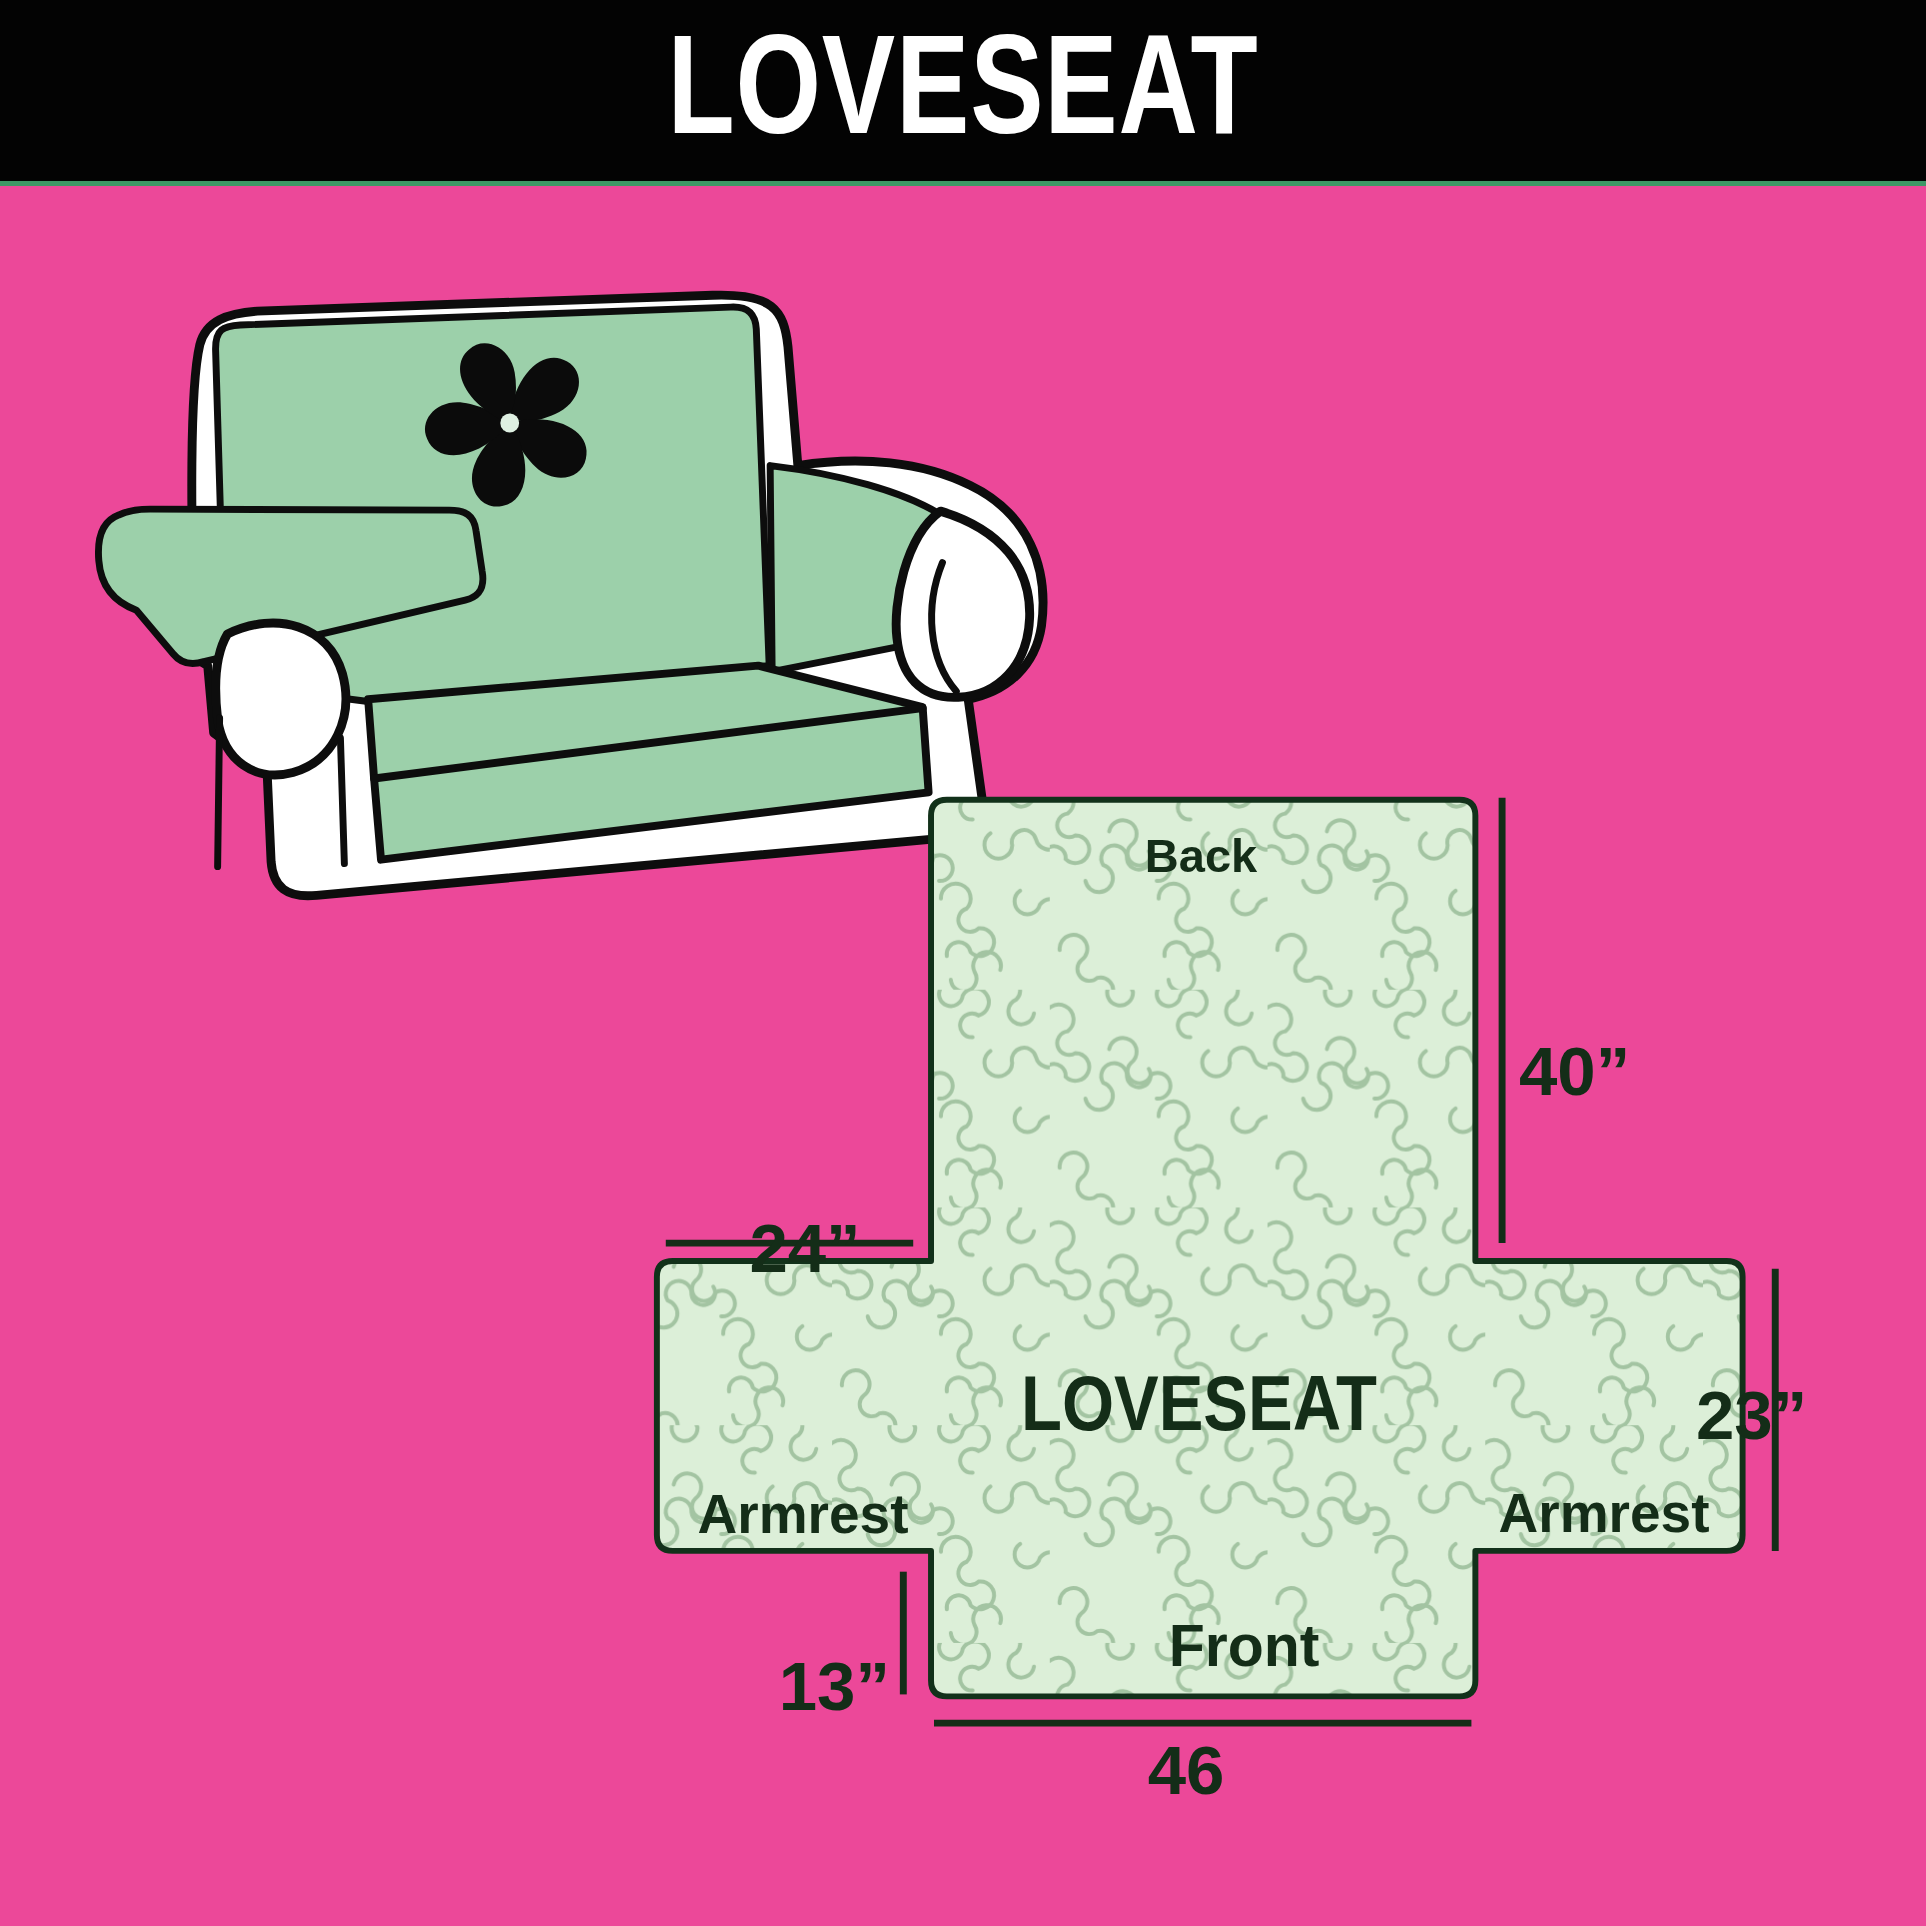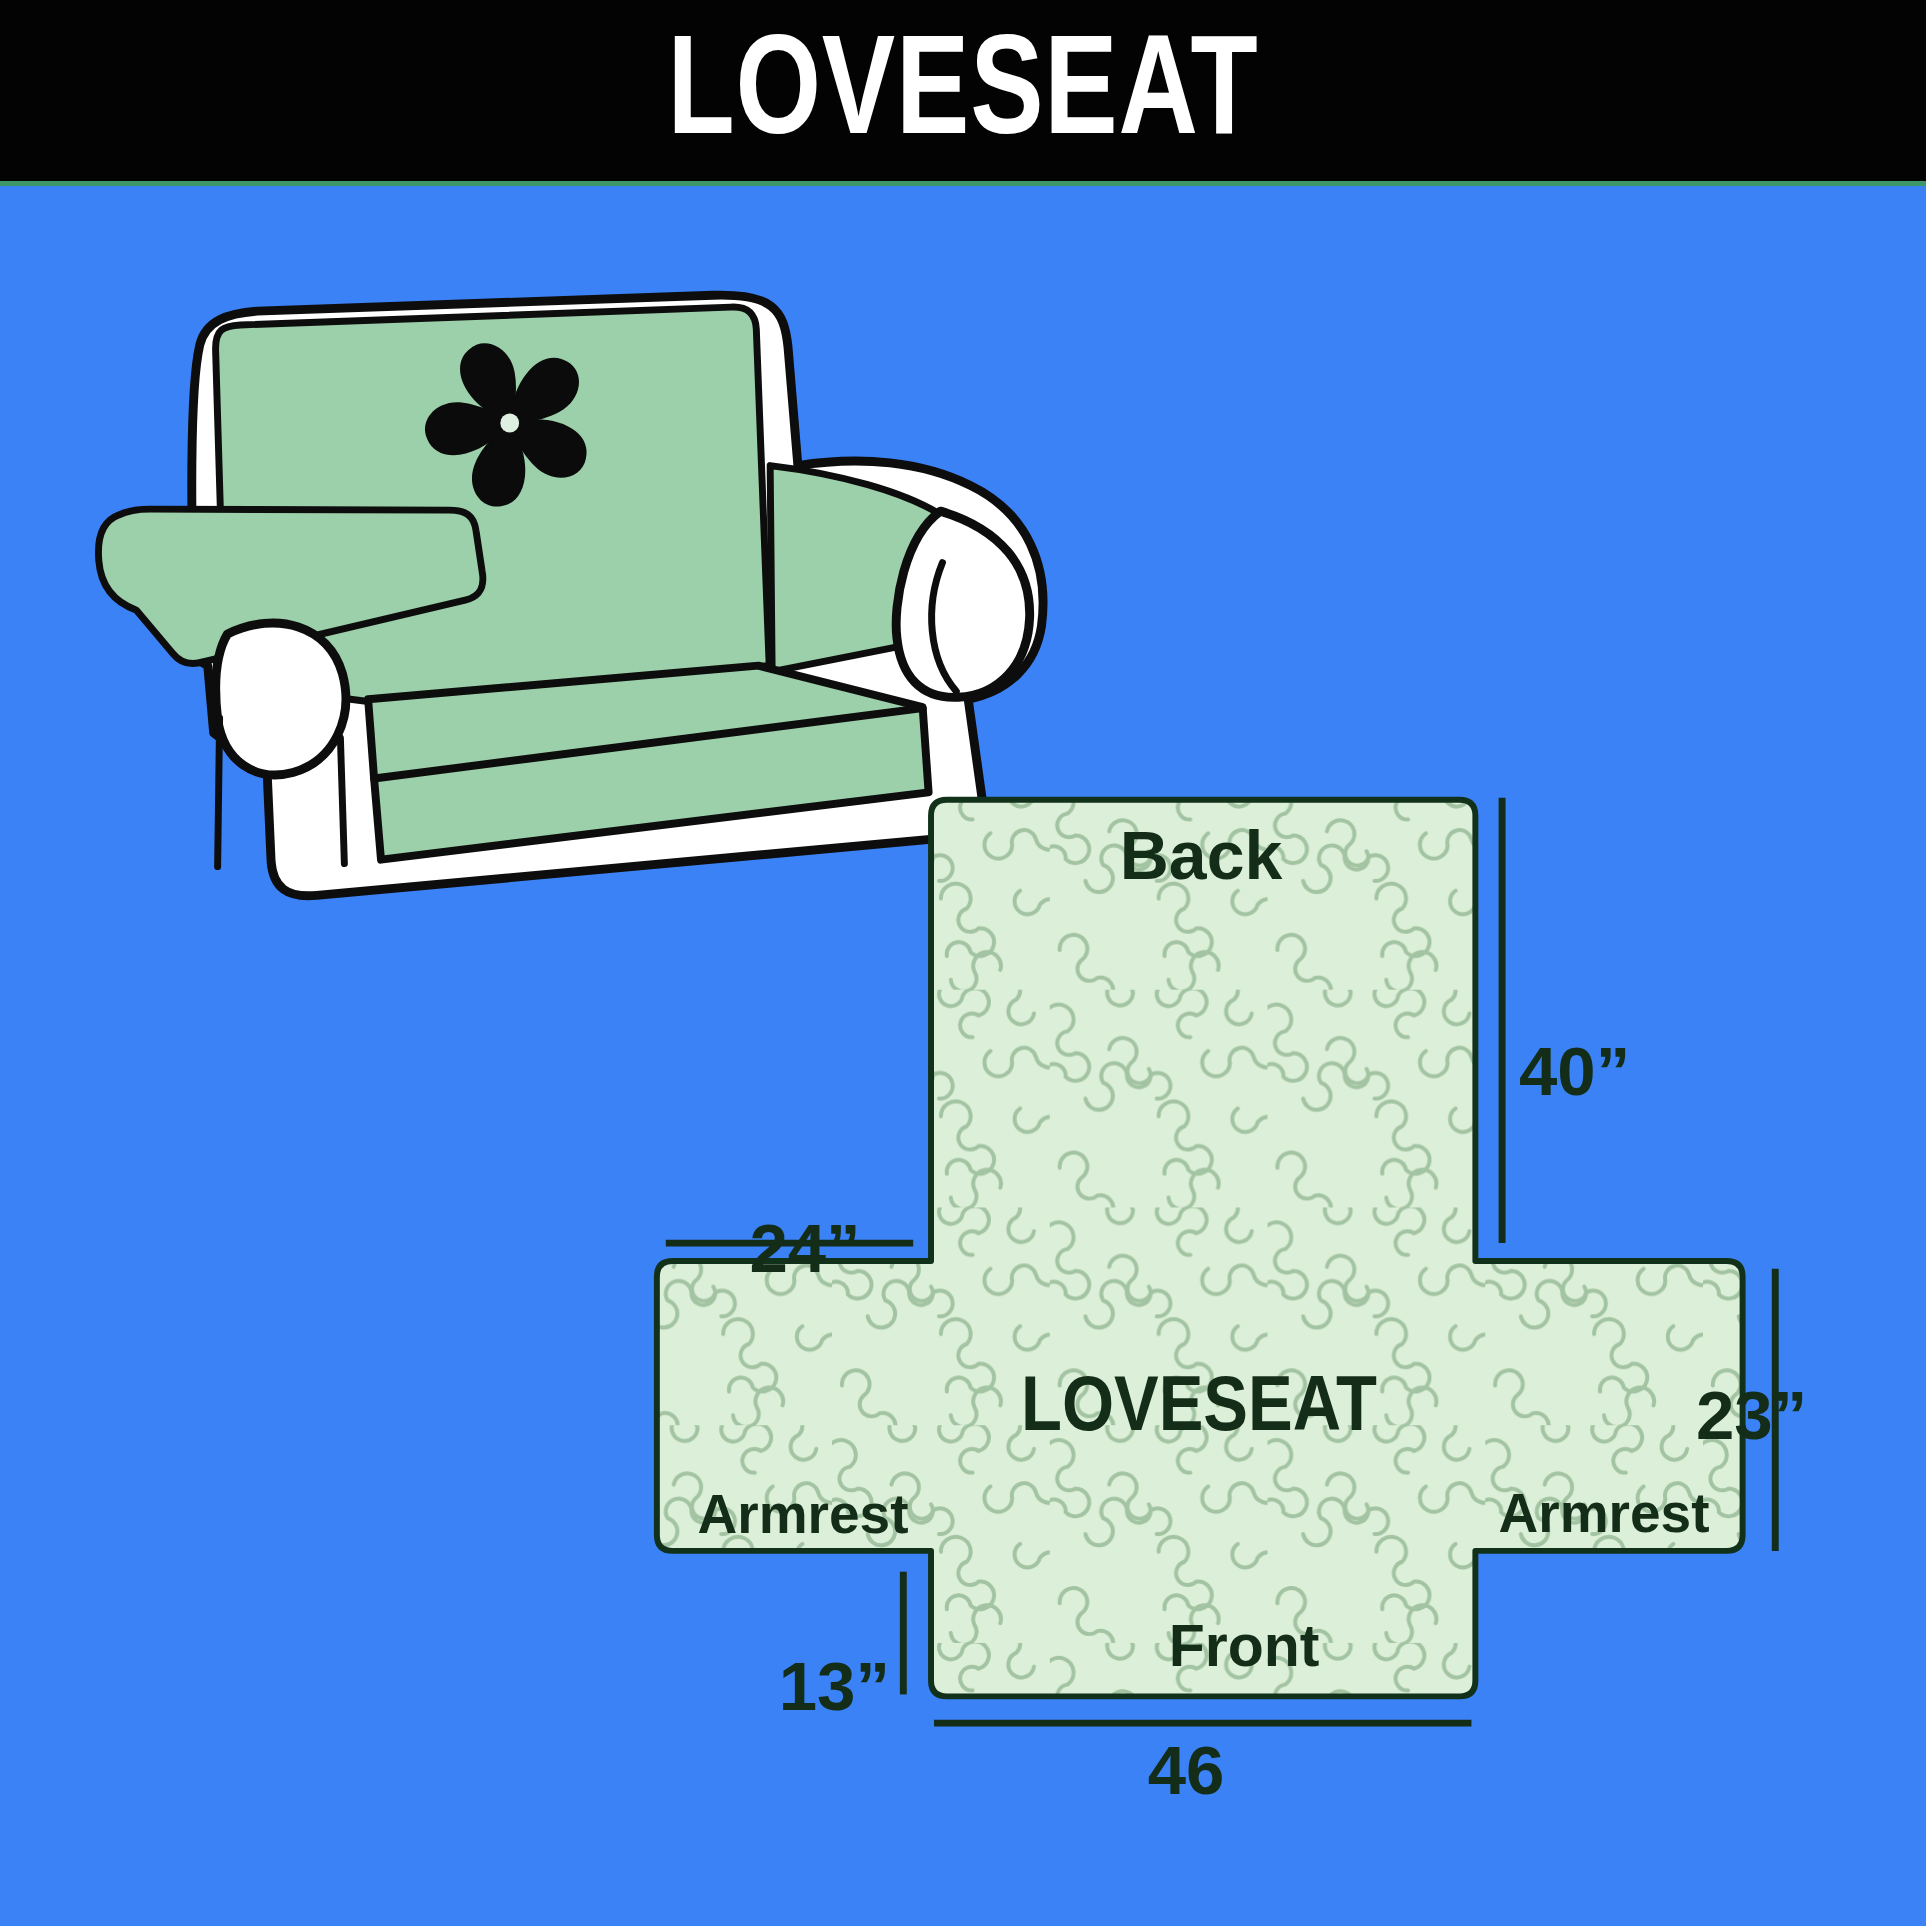--- a/index.html
+++ b/index.html
@@ -1,19 +1,19 @@
 <!DOCTYPE html>
 <html><head>
 <meta charset="utf-8">
 <style>
   html,body{margin:0;padding:0;background:#ffffff;}
   .page{
     position:relative;
     width:1927px;height:1927px;
-    background:#3b82f6;
+    background:#ec4899;
     overflow:hidden;
     font-family:"Liberation Sans", sans-serif;
   }
   .header-bar{
     position:absolute;left:0;top:0;width:1927px;height:181px;
     background:#030303;
   }
   .header-underline{
     position:absolute;left:0;top:181px;width:1927px;height:5px;
     background:#3e9766;
@@ -22,21 +22,21 @@
     position:absolute;left:963px;top:91px;
     transform:translate(-50%,-54%) scale(0.78,1);
     color:#ffffff;font-size:141px;font-weight:700;
     white-space:nowrap;letter-spacing:1px;
   }
   .abs-svg{position:absolute;}
   .lbl{
     position:absolute;color:#142d18;font-weight:700;white-space:nowrap;
     transform:translate(-50%,-50%);
   }
-  .lbl-back{left:1201px;top:855px;font-size:68px;}
+  .lbl-back{left:1201px;top:855px;font-size:47px;}
   .lbl-center{left:1199px;top:1403px;font-size:77px;transform:translate(-50%,-50%) scale(0.87,1);}
   .lbl-arm-left{left:803px;top:1514px;font-size:55px;}
   .lbl-arm-right{left:1604px;top:1513px;font-size:55px;}
   .lbl-front{left:1244px;top:1646px;font-size:59px;text-align:center;}
   .dim{position:absolute;color:#142d18;font-weight:700;white-space:nowrap;font-size:69px;}
   .dim-40{left:1519px;top:1071px;transform:translate(0,-50%);}
   .dim-24{left:805px;top:1248px;transform:translate(-50%,-50%);}
   .dim-23{left:1696px;top:1415px;transform:translate(0,-50%);}
   .dim-13{left:890px;top:1638px;transform:translate(-100%,-50%);margin-top:48px;}
   .dim-46{left:1186px;top:1770px;transform:translate(-50%,-50%);}

